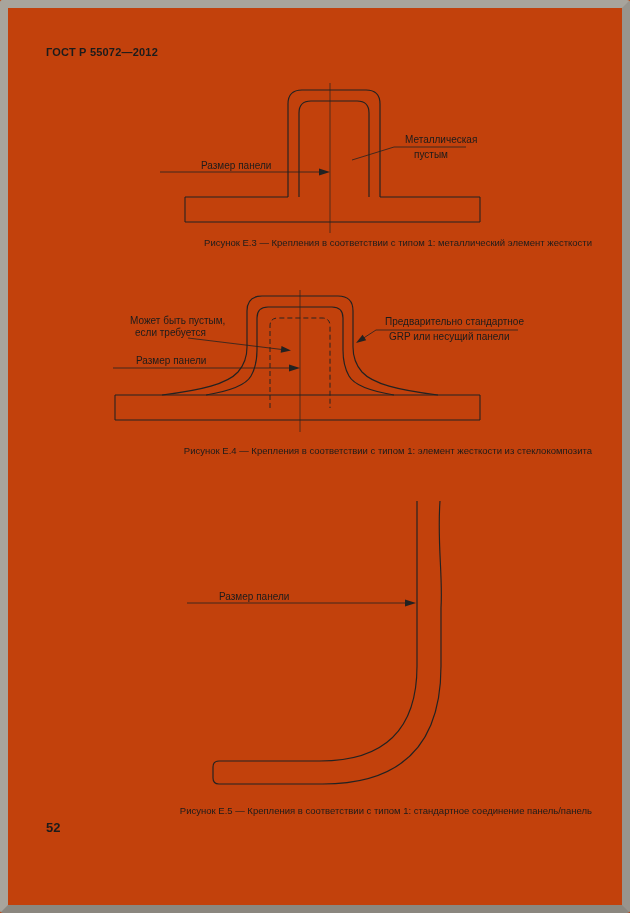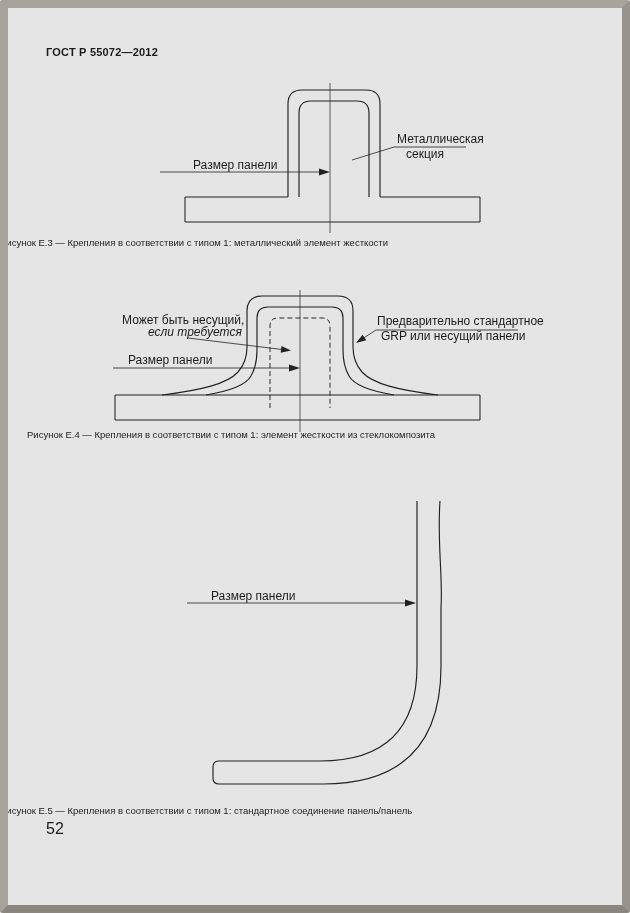--- a/index.html
+++ b/index.html
@@ -5,49 +5,51 @@
   html,body{margin:0;padding:0;}
   body{
     width:630px;height:913px;position:relative;
     background:#a8a49c;
     font-family:"Liberation Sans","DejaVu Sans",sans-serif;
     color:#1c1c1c;
     overflow:hidden;
   }
   .page{
     position:absolute;inset:0;
-    background:#e5e5e5;
+    background:#c2410c;
   }
   .page-frame{
     position:absolute;inset:0;
     border:8px solid;
     border-color:#a8a49c #98948d #8b877f #a8a49c;
     border-radius:3px;
     pointer-events:none;
     z-index:50;
   }
   .abs{position:absolute;}
   .doc-header{
     left:46px;top:46px;
     font-size:11px;font-weight:bold;letter-spacing:.2px;
     white-space:nowrap;
   }
   .page-number{
     left:46px;top:820px;
-    font-size:16px;
+    font-size:13px;
+    font-weight:bold;
   }
   .caption{
-    left:0;width:592px;text-align:left;
+    left:0;width:592px;text-align:right;
     font-size:9.5px;
     white-space:nowrap;
   }
   .fig-label{
-    font-size:12px;
+    font-size:10px;
     white-space:nowrap;
     line-height:11px;
+    margin-left:8px;
   }
   svg{display:block;}
   svg .ln{stroke:#222;fill:none;}
   svg .w-main{stroke-width:1.15;}
   svg .w-panel{stroke-width:1.05;}
   svg .w-thin{stroke-width:0.7;}
   svg .w-lead{stroke-width:0.8;}
   svg .dash{stroke-dasharray:5 3;stroke-width:0.95;}
   svg .ah{fill:#222;stroke:none;}
 </style>
@@ -72,21 +74,21 @@
       <path class="ln w-main" d="M138 117 V24 Q138 10 152 10 H216 Q230 10 230 24 V117"></path>
       <path class="ln w-main" d="M149 117 V33 Q149 21 161 21 H207 Q219 21 219 33 V117"></path>
 
       <line class="ln w-lead" x1="10" y1="92" x2="174" y2="92"></line>
       <polygon class="ah" points="180,92 169,88.5 169,95.5"></polygon>
 
       <path class="ln w-lead" d="M316 67 H244 L202 80"></path>
     </svg>
     <div class="abs fig-label" style="left:193px;top:160px;">Размер панели</div>
     <div class="abs fig-label" style="left:397px;top:134px;">Металлическая</div>
-    <div class="abs fig-label" style="left:406px;top:149px;">секция</div>
+    <div class="abs fig-label" style="left:406px;top:149px;">пустым</div>
     <div class="abs caption" style="top:237px;">Рисунок Е.3 — Крепления в соответствии с типом 1: металлический элемент жесткости</div>
   </div>
 
   <div class="abs" style="left:0;top:0;">
     <svg class="abs" style="left:110px;top:288px;" width="420" height="148" viewBox="0 0 420 148">
 
       <line class="ln w-thin" x1="190" y1="2" x2="190" y2="144"></line>
 
       <line class="ln w-panel" x1="5" y1="107" x2="370" y2="107"></line>
       <line class="ln w-panel" x1="5" y1="132" x2="370" y2="132"></line>
@@ -101,26 +103,26 @@
       <line class="ln w-lead" x1="78" y1="50" x2="176" y2="62"></line>
       <polygon class="ah" points="0,0 -10,-3.3 -10,3.3" transform="translate(181,62.6) rotate(7)"></polygon>
 
       <line class="ln w-lead" x1="3" y1="80" x2="184" y2="80"></line>
       <polygon class="ah" points="190,80 179,76.5 179,83.5"></polygon>
 
       <line class="ln w-lead" x1="266" y1="42" x2="408" y2="42"></line>
       <line class="ln w-lead" x1="266" y1="42" x2="249" y2="53"></line>
       <polygon class="ah" points="0,0 10,-3.3 10,3.3" transform="translate(246,55) rotate(-33)"></polygon>
     </svg>
-    <div class="abs fig-label" style="left:122px;top:315px;">Может быть несущий,</div>
-    <div class="abs fig-label" style="left:148px;top:327px;font-style:italic;">если требуется</div>
+    <div class="abs fig-label" style="left:122px;top:315px;">Может быть пустым,</div>
+    <div class="abs fig-label" style="left:127px;top:327px;">если требуется</div>
     <div class="abs fig-label" style="left:128px;top:355px;">Размер панели</div>
     <div class="abs fig-label" style="left:377px;top:316px;">Предварительно стандартное</div>
     <div class="abs fig-label" style="left:381px;top:331px;">GRP или несущий панели</div>
-    <div class="abs caption" style="top:429px;padding-left:27px;">Рисунок Е.4 — Крепления в соответствии с типом 1: элемент жесткости из стеклокомпозита</div>
+    <div class="abs caption" style="top:445px;">Рисунок Е.4 — Крепления в соответствии с типом 1: элемент жесткости из стеклокомпозита</div>
   </div>
 
   <div class="abs" style="left:0;top:0;">
     <svg class="abs" style="left:180px;top:498px;" width="270" height="300" viewBox="0 0 270 300">
 
       <path class="ln w-main" d="M260 3 C257 45 263 78 261 110 L261 168 Q261 286 143 286 L39 286"></path>
 
       <path class="ln w-main" d="M237 3 L237 168 Q237 263 140 263 L39 263"></path>
 
       <path class="ln w-main" d="M39 263 Q33 263 33 269 V280 Q33 286 39 286"></path>

